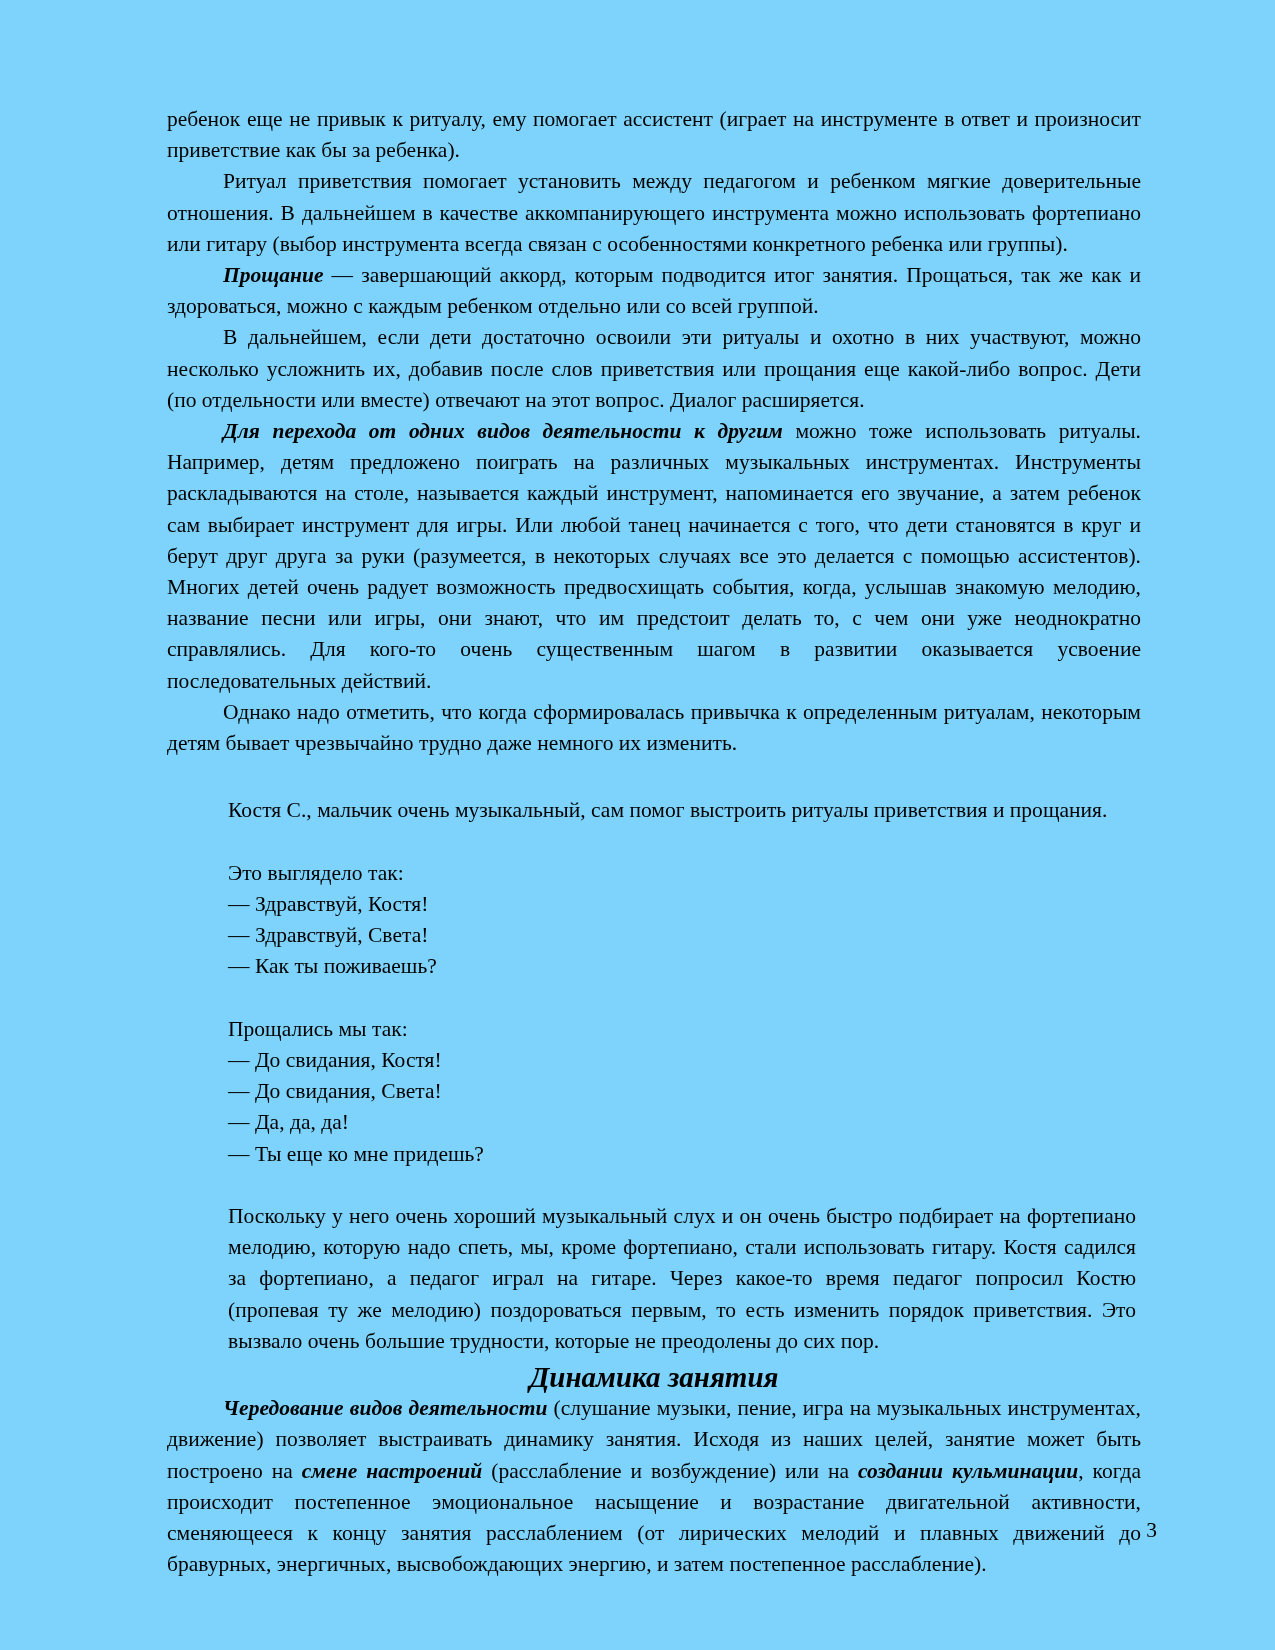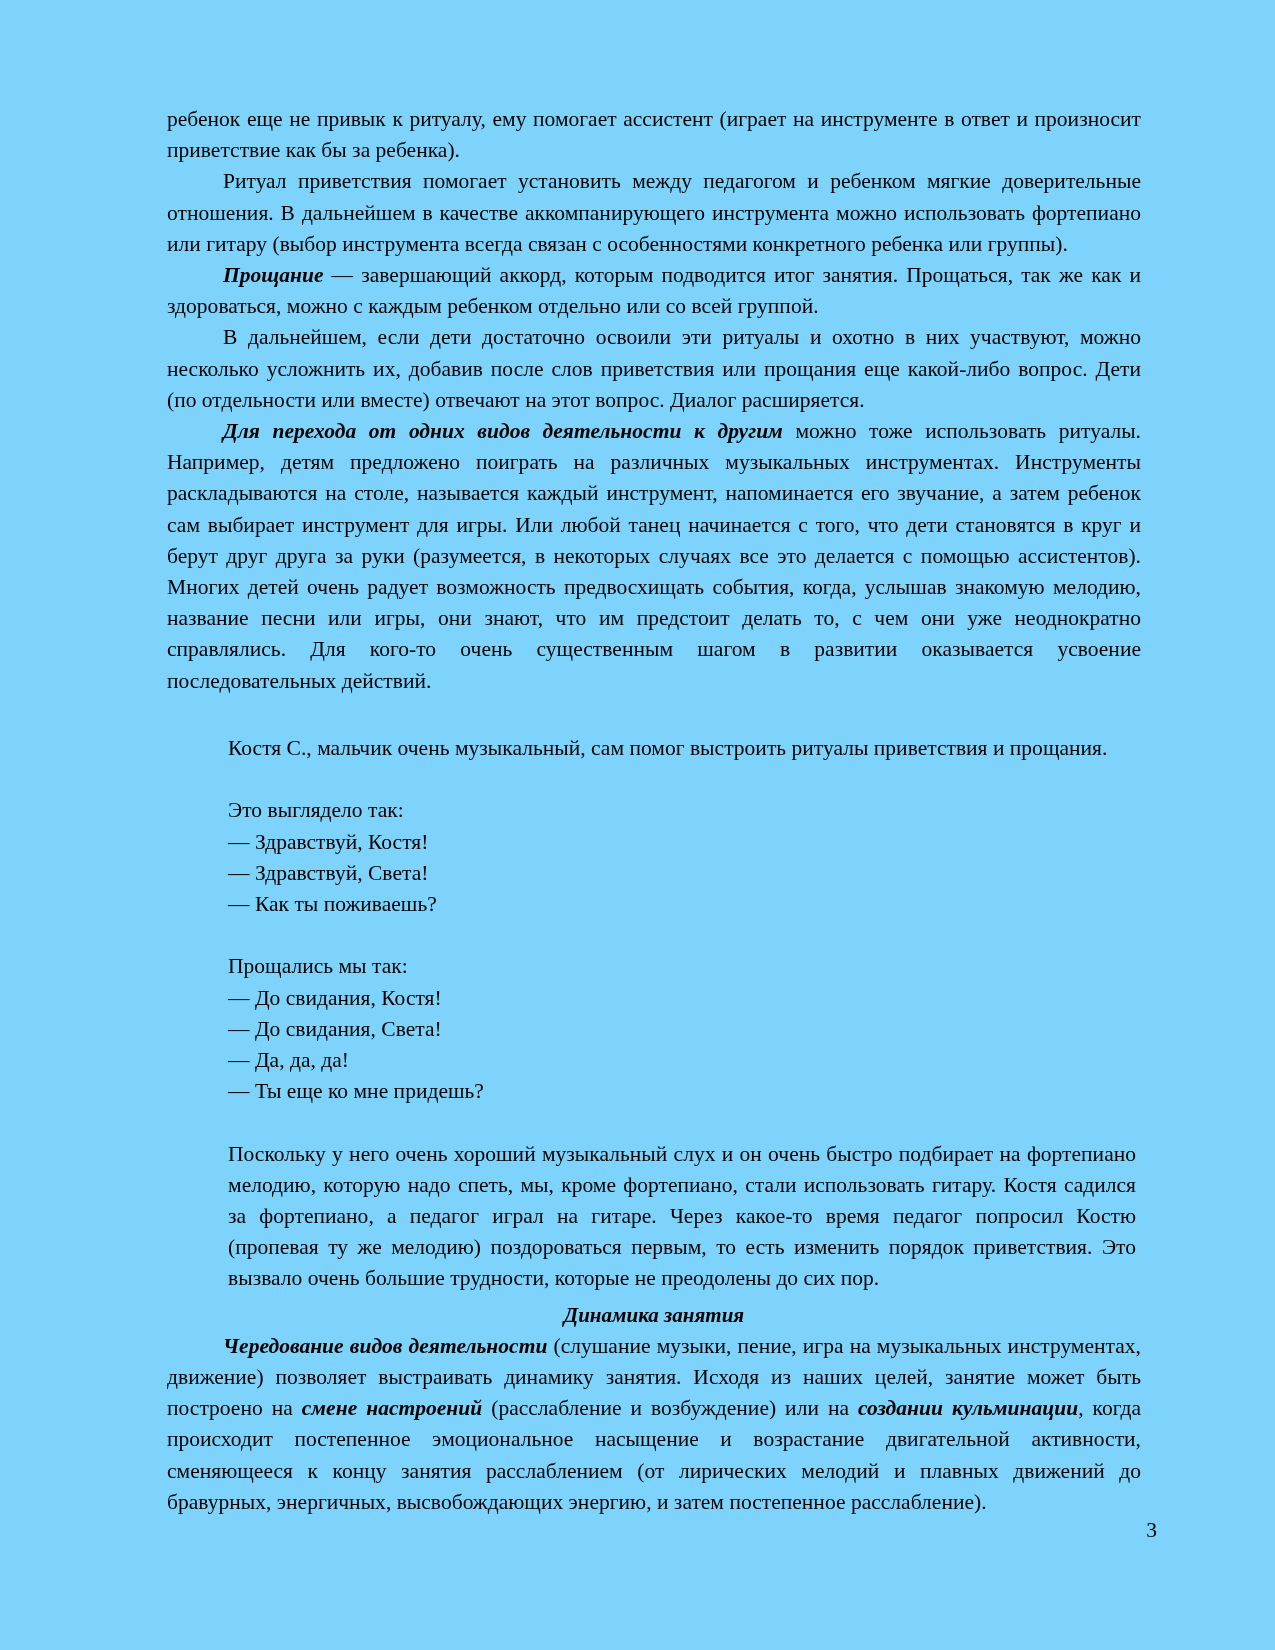--- a/index.html
+++ b/index.html
@@ -42,21 +42,21 @@
   .lead {
     font-weight: bold;
     font-style: italic;
   }
   .em-bi {
     font-weight: bold;
     font-style: italic;
   }
   .center-head {
     margin: 0;
-    font-size: 21px;
+    font-size: 29px;
     line-height: 31.2px;
     text-align: center;
     font-weight: bold;
     font-style: italic;
   }
   .block {
     margin: 5px;
     padding-left: 56px;
   }
   .block p {
@@ -90,20 +90,21 @@
     <p class="noindent">ребенок еще не привык к ритуалу, ему помогает ассистент (играет на инструменте в ответ и произносит приветствие как бы за ребенка).</p>
 
     <p class="indent">Ритуал приветствия помогает установить между педагогом и ребенком мягкие доверительные отношения. В дальнейшем в качестве аккомпанирующего инструмента можно использовать фортепиано или гитару (выбор инструмента всегда связан с особенностями конкретного ребенка или группы).</p>
 
     <p class="indent"><span class="lead">Прощание</span><span> — завершающий аккорд, которым подводится итог занятия. Прощаться, так же как и здороваться, можно с каждым ребенком отдельно или со всей группой.</span></p>
 
     <p class="indent">В дальнейшем, если дети достаточно освоили эти ритуалы и охотно в них участвуют, можно несколько усложнить их, добавив после слов приветствия или прощания еще какой-либо вопрос. Дети (по отдельности или вместе) отвечают на этот вопрос. Диалог расширяется.</p>
 
     <p class="indent"><span class="lead">Для перехода от одних видов деятельности к другим</span><span> можно тоже использовать ритуалы. Например, детям предложено поиграть на различных музыкальных инструментах. Инструменты раскладываются на столе, называется каждый инструмент, напоминается его звучание, а затем ребенок сам выбирает инструмент для игры. Или любой танец начинается с того, что дети становятся в круг и берут друг друга за руки (разумеется, в некоторых случаях все это делается с помощью ассистентов). Многих детей очень радует возможность предвосхищать события, когда, услышав знакомую мелодию, название песни или игры, они знают, что им предстоит делать то, с чем они уже неоднократно справлялись. Для кого-то очень существенным шагом в развитии оказывается усвоение последовательных действий.</span></p>
 
+    <p class="indent">Однако надо отметить, что когда сформировалась привычка к определенным ритуалам, некоторым детям бывает чрезвычайно трудно даже немного их изменить.</p>
 
     <div class="spacer-line"></div>
 
     <div class="block">
 
       <p>Костя С., мальчик очень музыкальный, сам помог выстроить ритуалы приветствия и прощания.</p>
 
       <div class="spacer-line"></div>
 
       <p class="dialog-line">Это выглядело так:</p>

